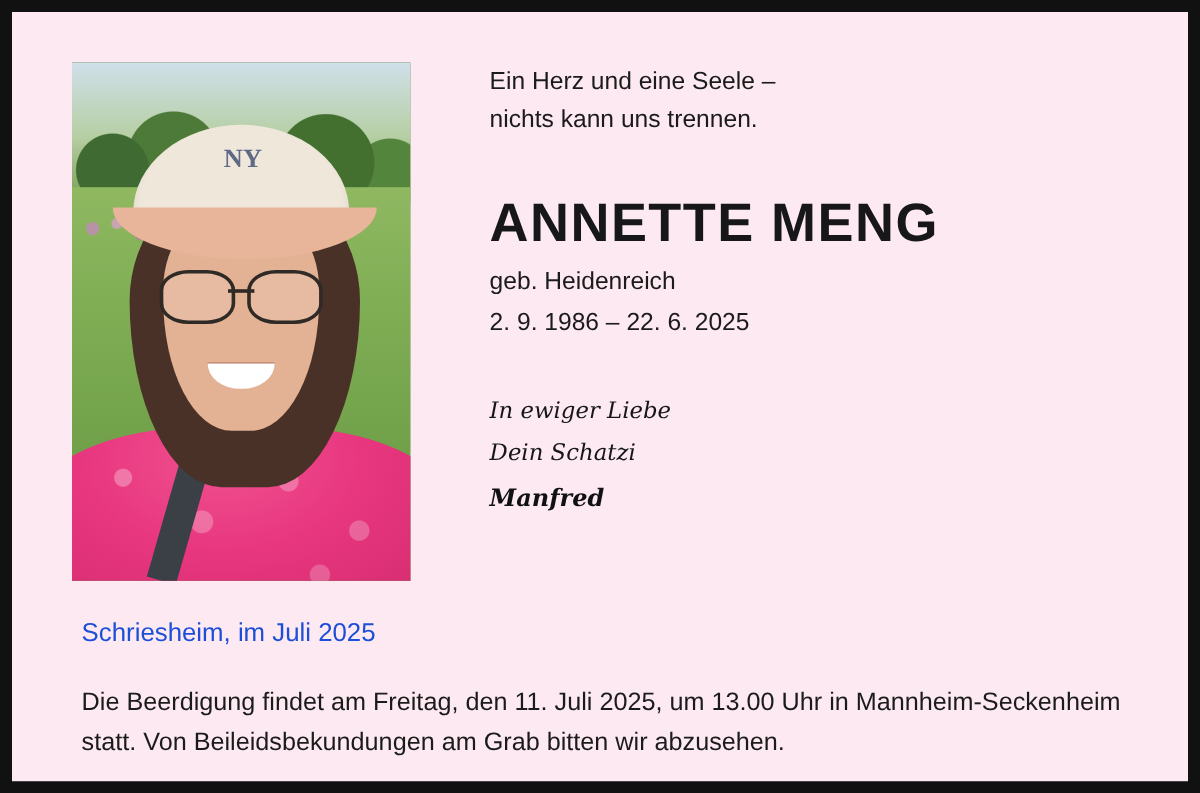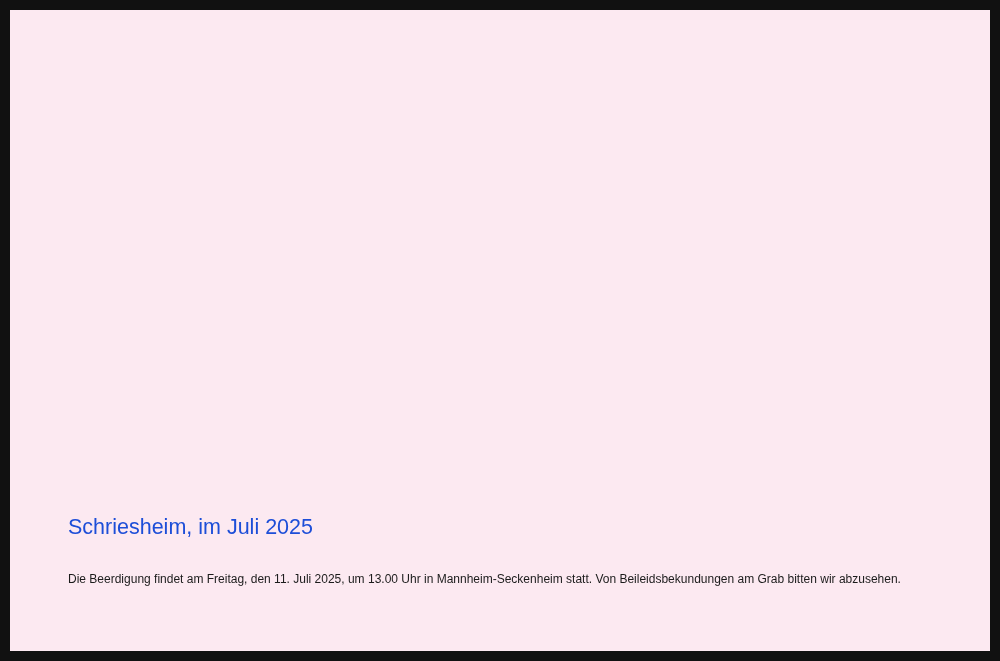--- a/index.html
+++ b/index.html
@@ -240,30 +240,64 @@
     left: 58px;
     top: 505px;
     font-size: 21.5px;
     color: #1d4ed8;
   }
   .funeral {
     position: absolute;
     left: 58px;
     top: 560px;
     right: 46px;
-    font-size: 12px;
+    font-size: 21px;
     color: #1b1b1b;
     line-height: 1.55;
   }
 </style>
 </head>
 <body>
 
 <div class="obituary">
   <div class="inner">
 
-
+    <div class="photo-frame">
+      <div class="photo">
+        <div class="ph-sky"></div>
+        <div class="ph-trees"></div>
+        <div class="ph-grass"></div>
+        <div class="ph-flowers"></div>
+        <div class="ph-shirt"></div>
+        <div class="ph-shirt-tex"></div>
+        <div class="ph-strap"></div>
+        <div class="ph-hair"></div>
+        <div class="ph-face"></div>
+        <div class="ph-cap"></div>
+        <div class="ph-brim"></div>
+        <div class="ph-logo">NY</div>
+        <div class="ph-glasses">
+          <div class="ph-lens l"></div>
+          <div class="ph-lens r"></div>
+          <div class="ph-bridge"></div>
+        </div>
+        <div class="ph-mouth"></div>
+      </div>
+    </div>
+
+    <div class="text-col">
+      <div class="verse">Ein Herz und eine Seele –
+nichts kann uns trennen.</div>
+      <div class="name">ANNETTE MENG</div>
+      <div class="born">geb. Heidenreich</div>
+      <div class="dates">2. 9. 1986  – 22. 6. 2025</div>
+      <div class="dedication">
+        <div>In ewiger Liebe</div>
+        <div>Dein Schatzi</div>
+        <div class="signature">Manfred</div>
+      </div>
+    </div>
 
     <div class="place-line">Schriesheim, im Juli 2025</div>
     <div class="funeral">Die Beerdigung findet am Freitag, den 11. Juli 2025, um 13.00 Uhr in Mannheim-Seckenheim statt. Von Beileidsbekundungen am Grab bitten wir abzusehen.</div>
 
   </div>
 </div>
 
 </body></html>

